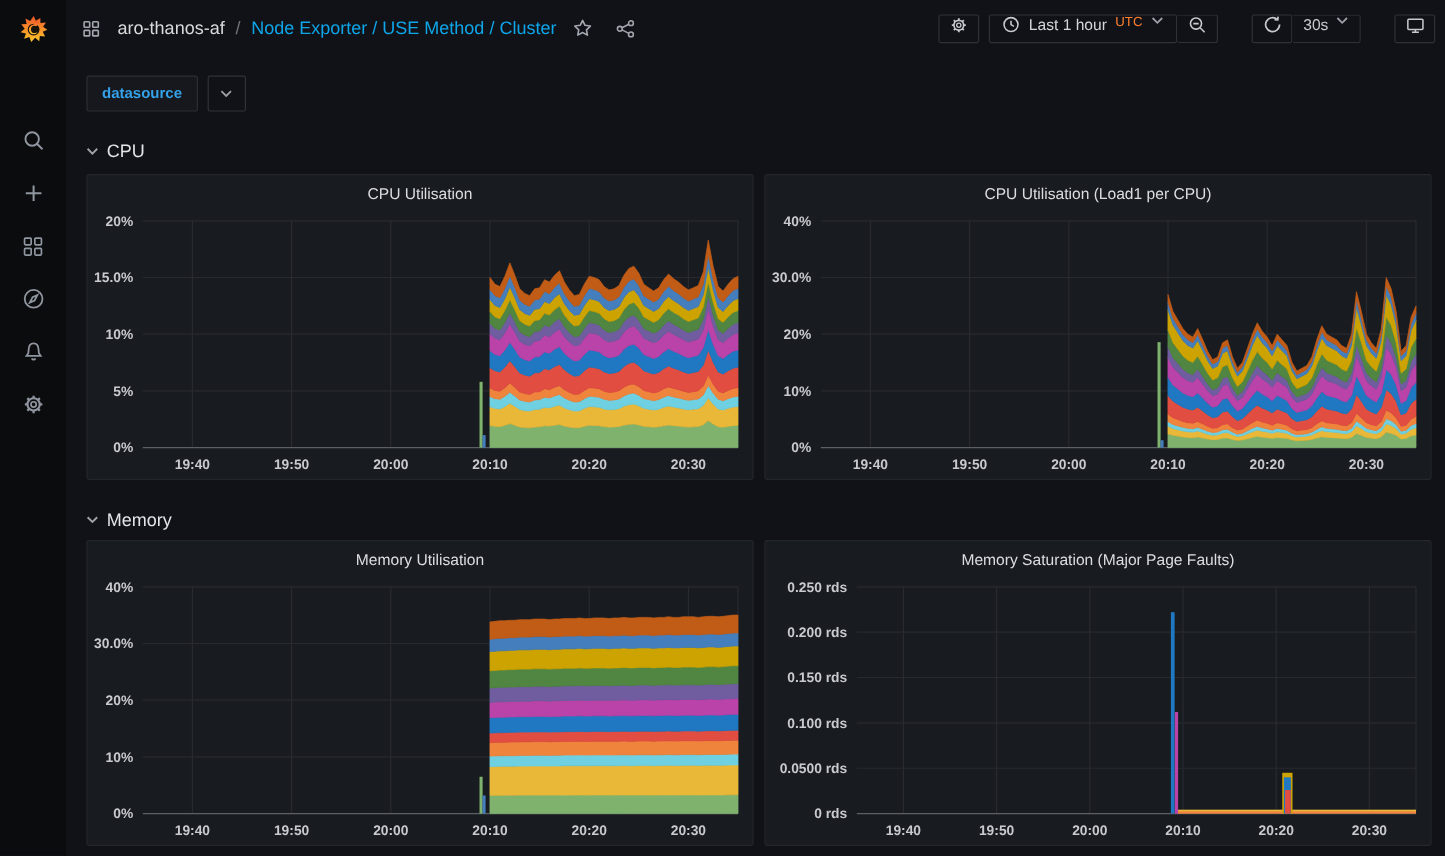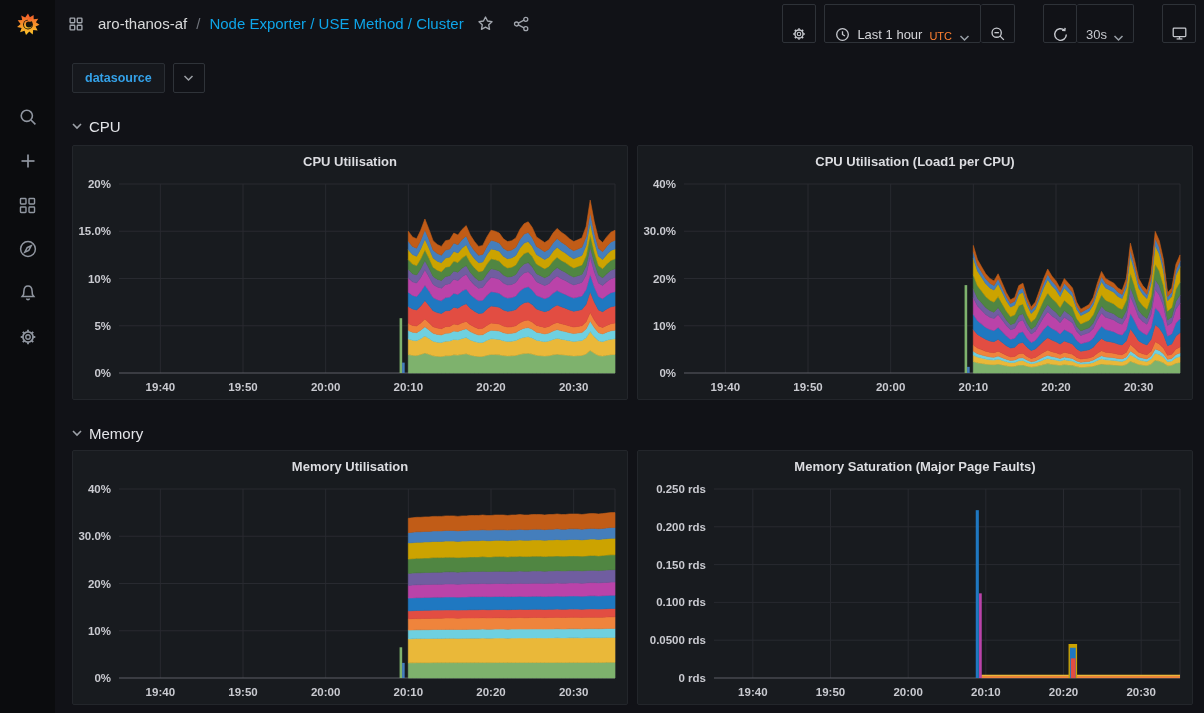--- a/index.html
+++ b/index.html
@@ -13,42 +13,42 @@
   .side-item{width:55px;height:44px;display:flex;align-items:center;justify-content:center;color:#9096a0;cursor:pointer}
   
   .main{flex:1;display:flex;flex-direction:column;min-width:0}
   .topnav{height:47px;display:flex;align-items:center;padding:0 8px;gap:9px;flex-shrink:0}
   .crumb{display:flex;align-items:center;gap:9px;font-size:15px}
   .crumb .app{color:#d8d9da}
   .crumb .sep{color:#70747c}
   .crumb .title{color:#0ea5e9;font-weight:400}
   .nav-icon-btn{background:none;border:none;color:#a2a6ae;display:flex;align-items:center;justify-content:center;width:26px;height:26px;cursor:pointer}
   .nav-right{margin-left:auto;display:flex;align-items:center}
-  .btn{height:39px;border:1px solid #2e3238;background:#111217;display:flex;align-items:flex-end;justify-content:center;color:#c7c9cf;border-radius:2px;cursor:pointer;font-size:13px;font-weight:500}
+  .btn{height:24px;border:1px solid #2e3238;background:#111217;display:flex;align-items:flex-start;justify-content:center;color:#c7c9cf;border-radius:2px;cursor:pointer;font-size:13px;font-weight:500}
   .btn.sq{width:34px}
   .gap8{margin-left:8px}.gap14{margin-left:28px}
   .grp{display:flex}
   .grp .btn + .btn{border-left:none}
   .timepick{padding:0 10px;gap:7px}
   .tp-label{color:#d5d6da}
   .utc{color:#ff8031;font-size:11px;font-weight:400}
   .caret{color:#9aa0a8;display:flex}
   .refresh-label{padding:0 9px;gap:6px}
   
   .content{padding:16px 11px 0 17px}
   .submenu{display:flex;align-items:flex-start;height:30px}
   .var-btn{height:30px;padding:0 12px;background:#16181d;border:1px solid #2a2e34;border-radius:2px;color:#34a1e8;font-size:12.5px;font-weight:600;cursor:pointer}
   .var-dd{width:32px;height:30px;margin-left:8px;background:#111217;border:1px solid #2f3339;border-radius:2px;display:flex;align-items:center;justify-content:center;color:#9da0a6;cursor:pointer}
   .section-head{display:flex;align-items:center;gap:7px;height:26px;margin-top:20px;cursor:pointer}
   .section-title{font-size:15px;font-weight:400;color:#e3e4e8}
   .chev{color:#9da1a8;display:flex}
   .row{display:flex;gap:9px;margin-top:6px}
   .row.mem{margin-top:4px}
   .panel{width:556px;height:255px;background:#181b1f;border:1px solid #23262b;border-radius:2px;display:flex;flex-direction:column}
-  .panel-title{height:30px;flex-shrink:0;display:flex;align-items:center;justify-content:center;font-size:13px;font-weight:700;color:#dcdde1;cursor:pointer}
+  .panel-title{height:30px;flex-shrink:0;display:flex;align-items:center;justify-content:center;font-size:13px;font-weight:400;color:#dcdde1;cursor:pointer}
   .panel-chart{flex:1;min-height:0}
   svg text{font-family:"Liberation Sans",sans-serif}
 </style>
 </head>
 <body>
 
 <nav class="sidebar">
   <div class="logo">
     <svg width="28" height="28" viewBox="0 0 28 28">
       <defs>

